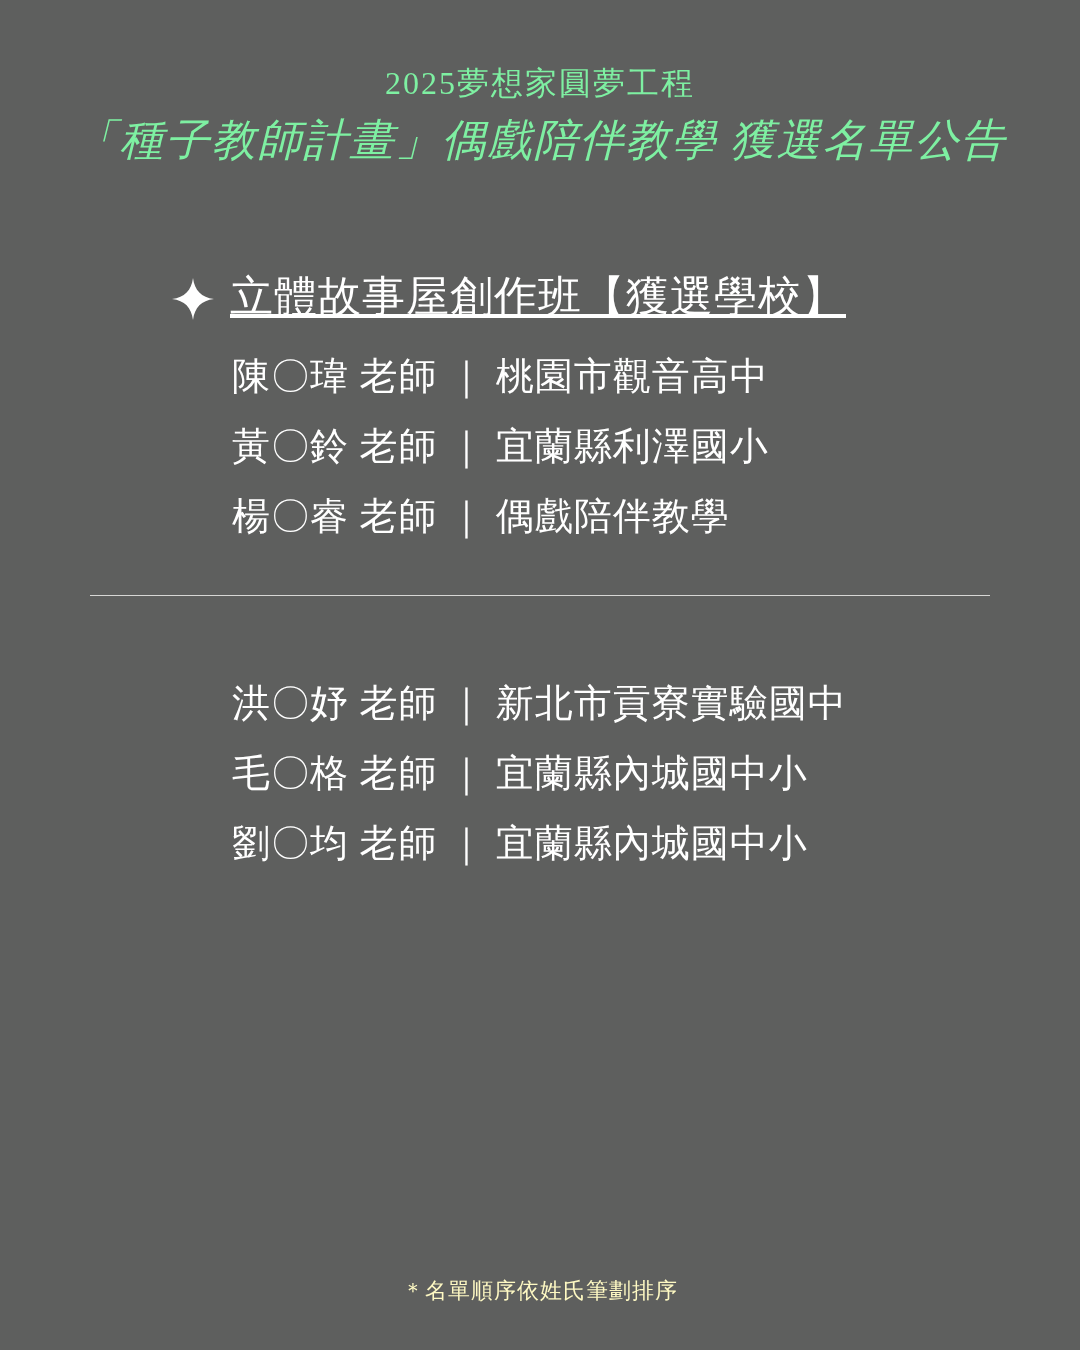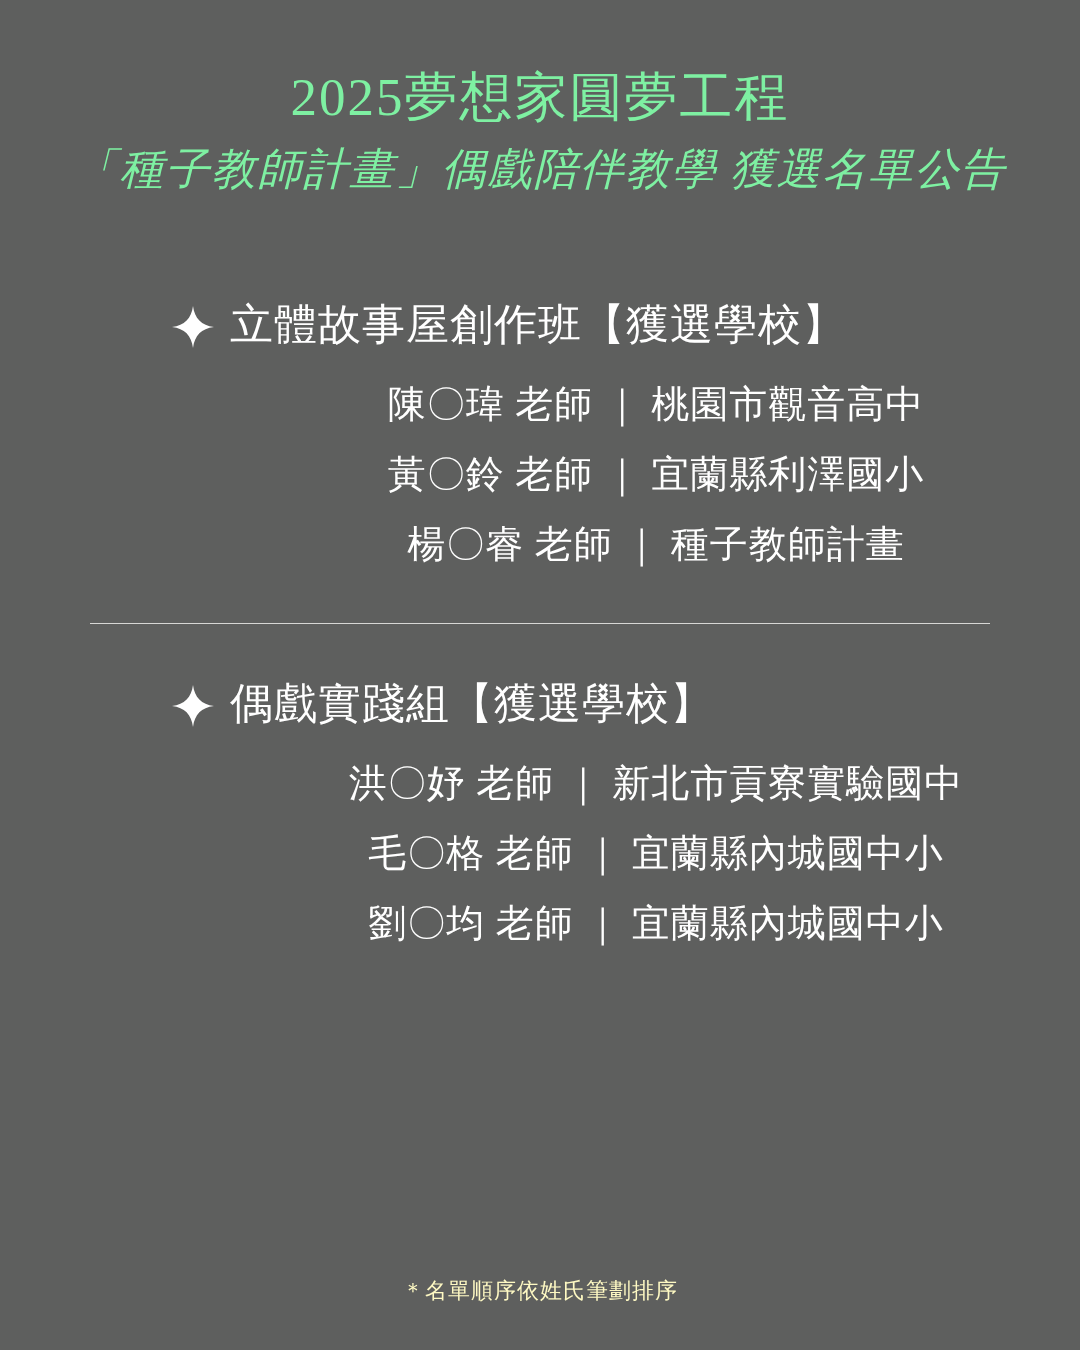--- a/index.html
+++ b/index.html
@@ -27,21 +27,21 @@
   }
 
   
   .header {
     width: 100%;
     margin-top: 62px;
     text-align: center;
   }
   .header .line1 {
     color: #7ef0a2;
-    font-size: 53px;
+    font-size: 32px;
     letter-spacing: 2px;
     line-height: 1.35;
     font-weight: 400;
   }
   .header .line2 {
     color: #7ef0a2;
     font-size: 44px;
     letter-spacing: 2px;
     line-height: 1.45;
     font-weight: 400;
@@ -57,36 +57,36 @@
   .section-1 { margin-top: 98px; }
   .section-2 { margin-top: 54px; }
 
   .section-title {
     display: flex;
     align-items: center;
     padding-left: 170px;
     font-size: 43px;
     line-height: 1.2;
     letter-spacing: 1px;
+    text-decoration: underline;
   }
   .sparkle {
     width: 46px;
     height: 46px;
     margin-right: 14px;
     flex: none;
     display: inline-block;
     position: relative;
     top: 2px;
   }
   .section-title-text { white-space: nowrap; }
 
   .entries {
     margin-top: 34px;
     padding-left: 232px;
-    text-align: center;
   }
   .entry {
     font-size: 38px;
     line-height: 1.0;
     letter-spacing: 1px;
     margin-bottom: 32px;
     white-space: nowrap;
   }
   .entry:last-child { margin-bottom: 0; }
   .entry .sep {
@@ -134,36 +134,28 @@
       <span class="section-title-text">立體故事屋創作班【獲選學校】</span>
     </div>
     <div class="entries">
       <div class="entry">
         <span>陳〇瑋 老師</span><span class="sep">｜</span><span>桃園市觀音高中</span>
       </div>
       <div class="entry">
         <span>黃〇鈴 老師</span><span class="sep">｜</span><span>宜蘭縣利澤國小</span>
       </div>
       <div class="entry">
-        <span>楊〇睿 老師</span><span class="sep">｜</span><span>種子教師計畫</span>
+        <span>楊〇睿 老師</span><span class="sep">｜</span><span>偶戲陪伴教學</span>
       </div>
     </div>
   </div>
 
   <div class="divider"></div>
 
   <div class="section section-2">
-    <div class="section-title">
-      <span class="sparkle">
-        <svg viewBox="0 0 46 46" width="46" height="46" aria-hidden="true">
-          <path d="M23 2 C24.6 14.6 31.4 21.4 44 23 C31.4 24.6 24.6 31.4 23 44 C21.4 31.4 14.6 24.6 2 23 C14.6 21.4 21.4 14.6 23 2 Z" fill="#ffffff"></path>
-        </svg>
-      </span>
-      <span class="section-title-text">偶戲實踐組【獲選學校】</span>
-    </div>
     <div class="entries">
       <div class="entry">
         <span>洪〇妤 老師</span><span class="sep">｜</span><span>新北市貢寮實驗國中</span>
       </div>
       <div class="entry">
         <span>毛〇格 老師</span><span class="sep">｜</span><span>宜蘭縣內城國中小</span>
       </div>
       <div class="entry">
         <span>劉〇均 老師</span><span class="sep">｜</span><span>宜蘭縣內城國中小</span>
       </div>

